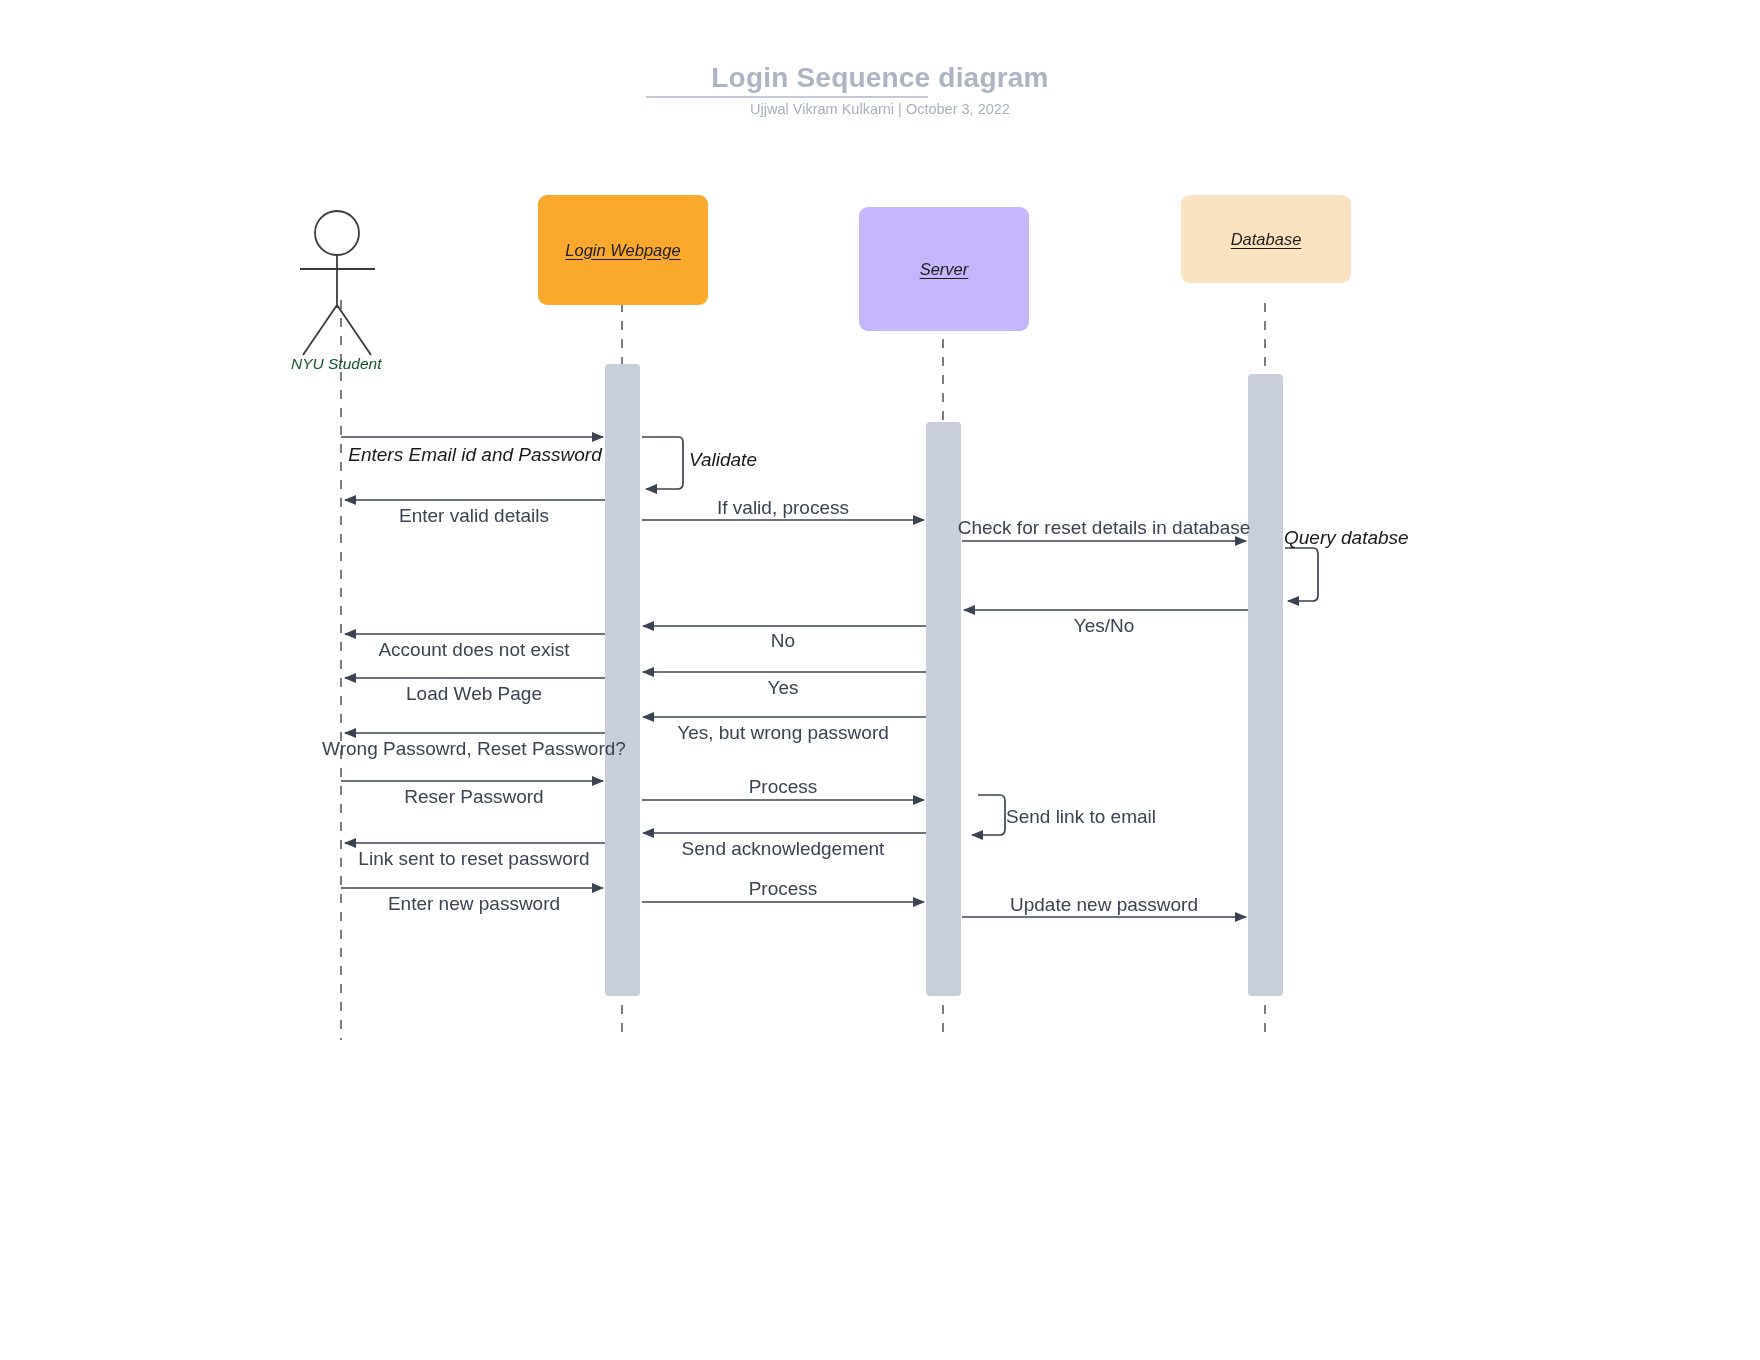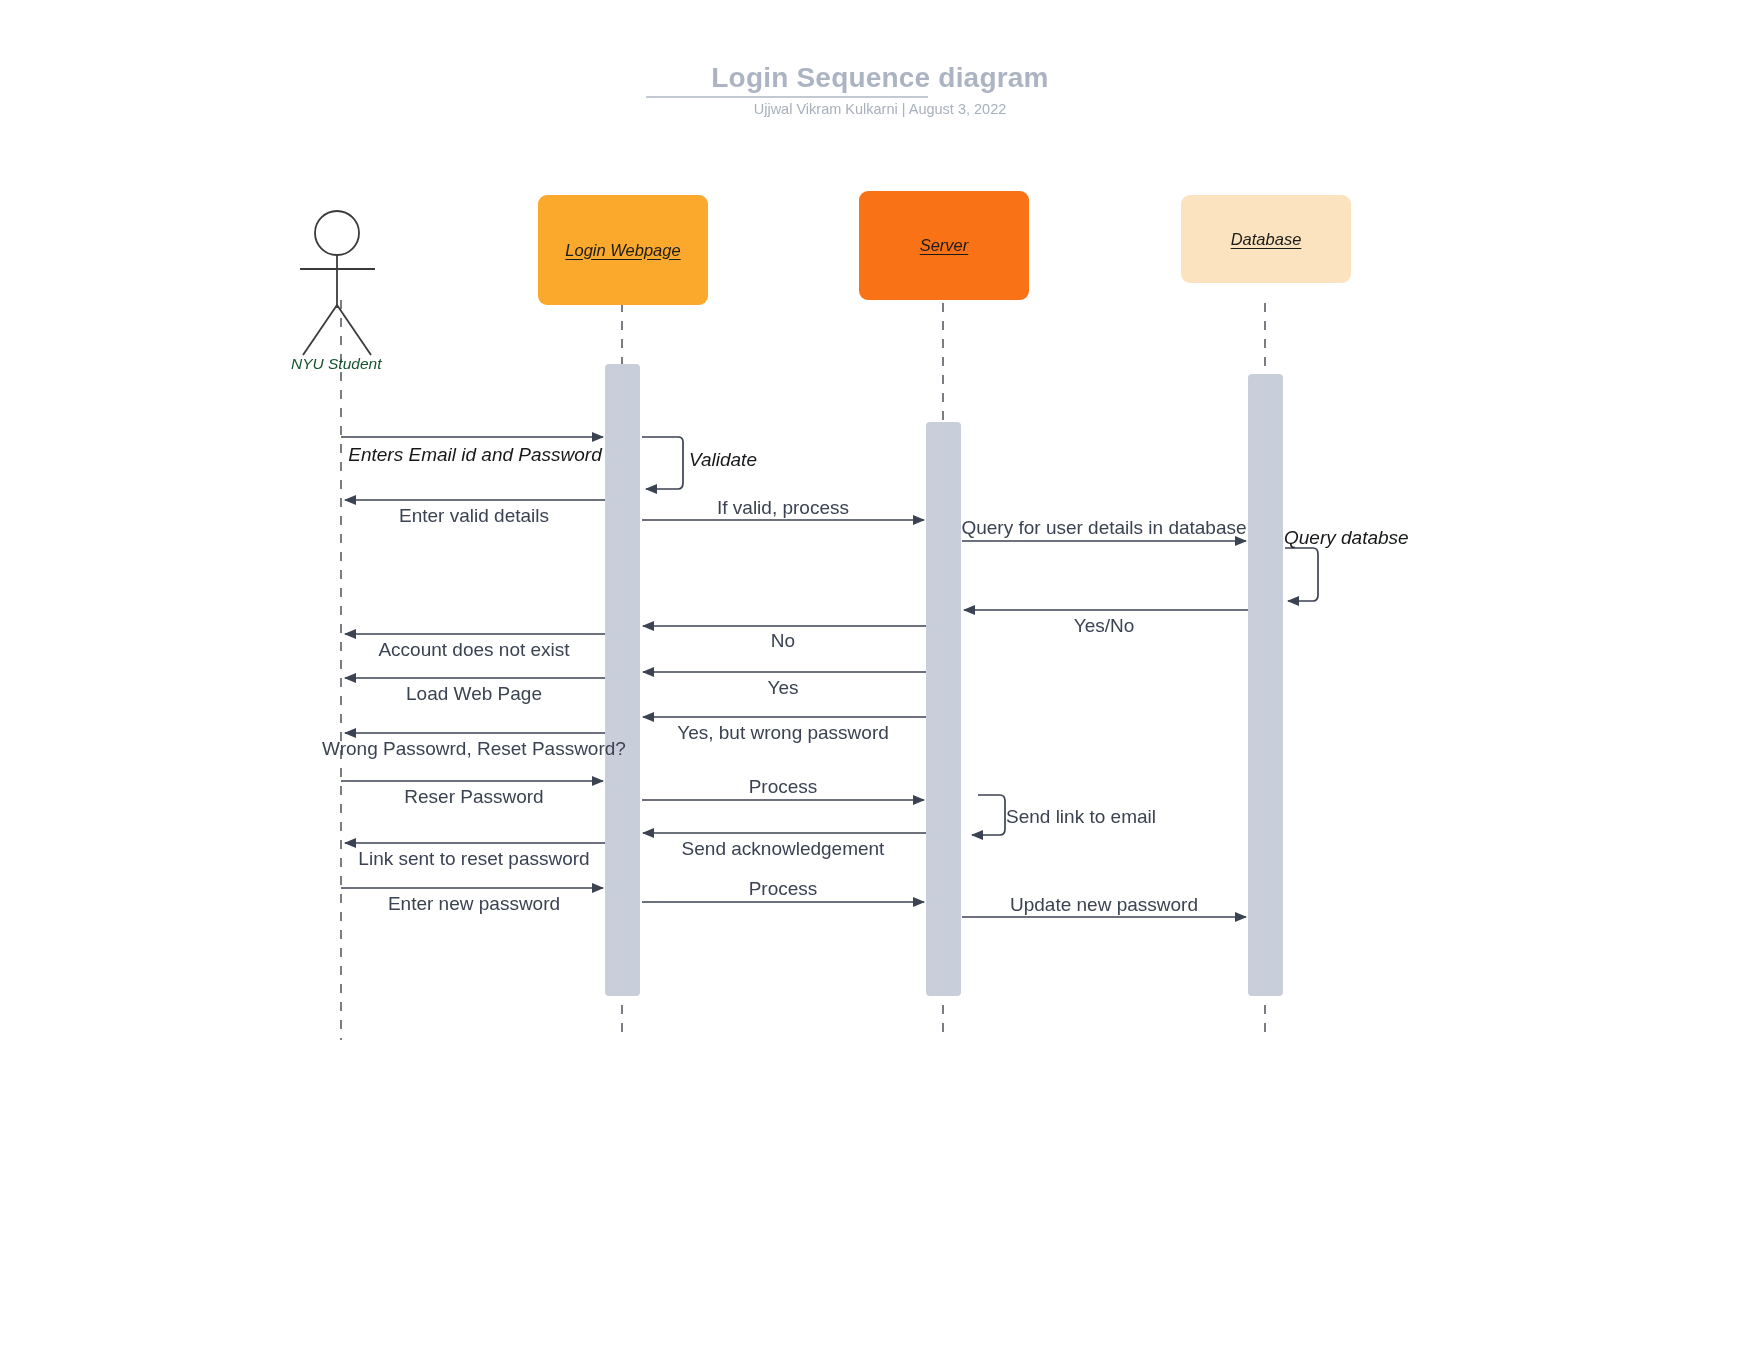--- a/index.html
+++ b/index.html
@@ -135,43 +135,43 @@
     <path d="M642,437 L678,437 Q683,437 683,442 L683,483 Q683,489 678,489 L646,489" marker-end="url(#ah)"></path>
     <path d="M1285,548 L1313,548 Q1318,548 1318,554 L1318,595 Q1318,601 1313,601 L1288,601" marker-end="url(#ah)"></path>
     <path d="M978,795 L1000,795 Q1005,795 1005,801 L1005,829 Q1005,835 1000,835 L972,835" marker-end="url(#ah)"></path>
   </g>
 </svg>
 
 <div class="lifebox" style="left:538px; top:195px; width:170px; height:110px; background:#FBA92C;text-align:center;">
   <span class="lbl">Login Webpage</span>
 </div>
 
-<div class="lifebox" style="left:859px; top:191px; width:170px; height:109px; background:#f97316;">
+<div class="lifebox" style="left:859px; top:207px; width:170px; height:124px; background:#c4b5fd;">
   <span class="lbl">Server</span>
 </div>
 
 <div class="lifebox" style="left:1181px; top:195px; width:170px; height:88px; background:#FCE3BF;">
   <span class="lbl">Database</span>
 </div>
 
 <div class="hdr" id="doc-title">Login Sequence diagram</div>
 <div id="title-rule"></div>
-<div class="hdr" id="doc-subtitle">Ujjwal Vikram Kulkarni  |  August 3, 2022</div>
+<div class="hdr" id="doc-subtitle">Ujjwal Vikram Kulkarni  |  October 3, 2022</div>
 
 <div id="actor-name" style="left:291px; top:355px;">NYU Student</div>
 
 <div class="msg-label ital ctr" style="left:475px; top:444px;">Enters Email id and Password</div>
 
 <div class="msg-label ital" style="left:689px; top:449px;">Validate</div>
 
 <div class="msg-label ctr" style="left:474px; top:505px;">Enter valid details</div>
 
 <div class="msg-label ctr" style="left:783px; top:497px;">If valid, process</div>
 
-<div class="msg-label ctr" style="left:1104px; top:517px;">Query for user details in database</div>
+<div class="msg-label ctr" style="left:1104px; top:517px;">Check for reset details in database</div>
 
 <div class="msg-label ital" style="left:1284px; top:527px;">Query databse</div>
 
 <div class="msg-label ctr" style="left:1104px; top:615px;">Yes/No</div>
 
 <div class="msg-label ctr" style="left:783px; top:630px;">No</div>
 
 <div class="msg-label ctr" style="left:474px; top:639px;">Account does not exist</div>
 
 <div class="msg-label ctr" style="left:783px; top:677px;">Yes</div>

